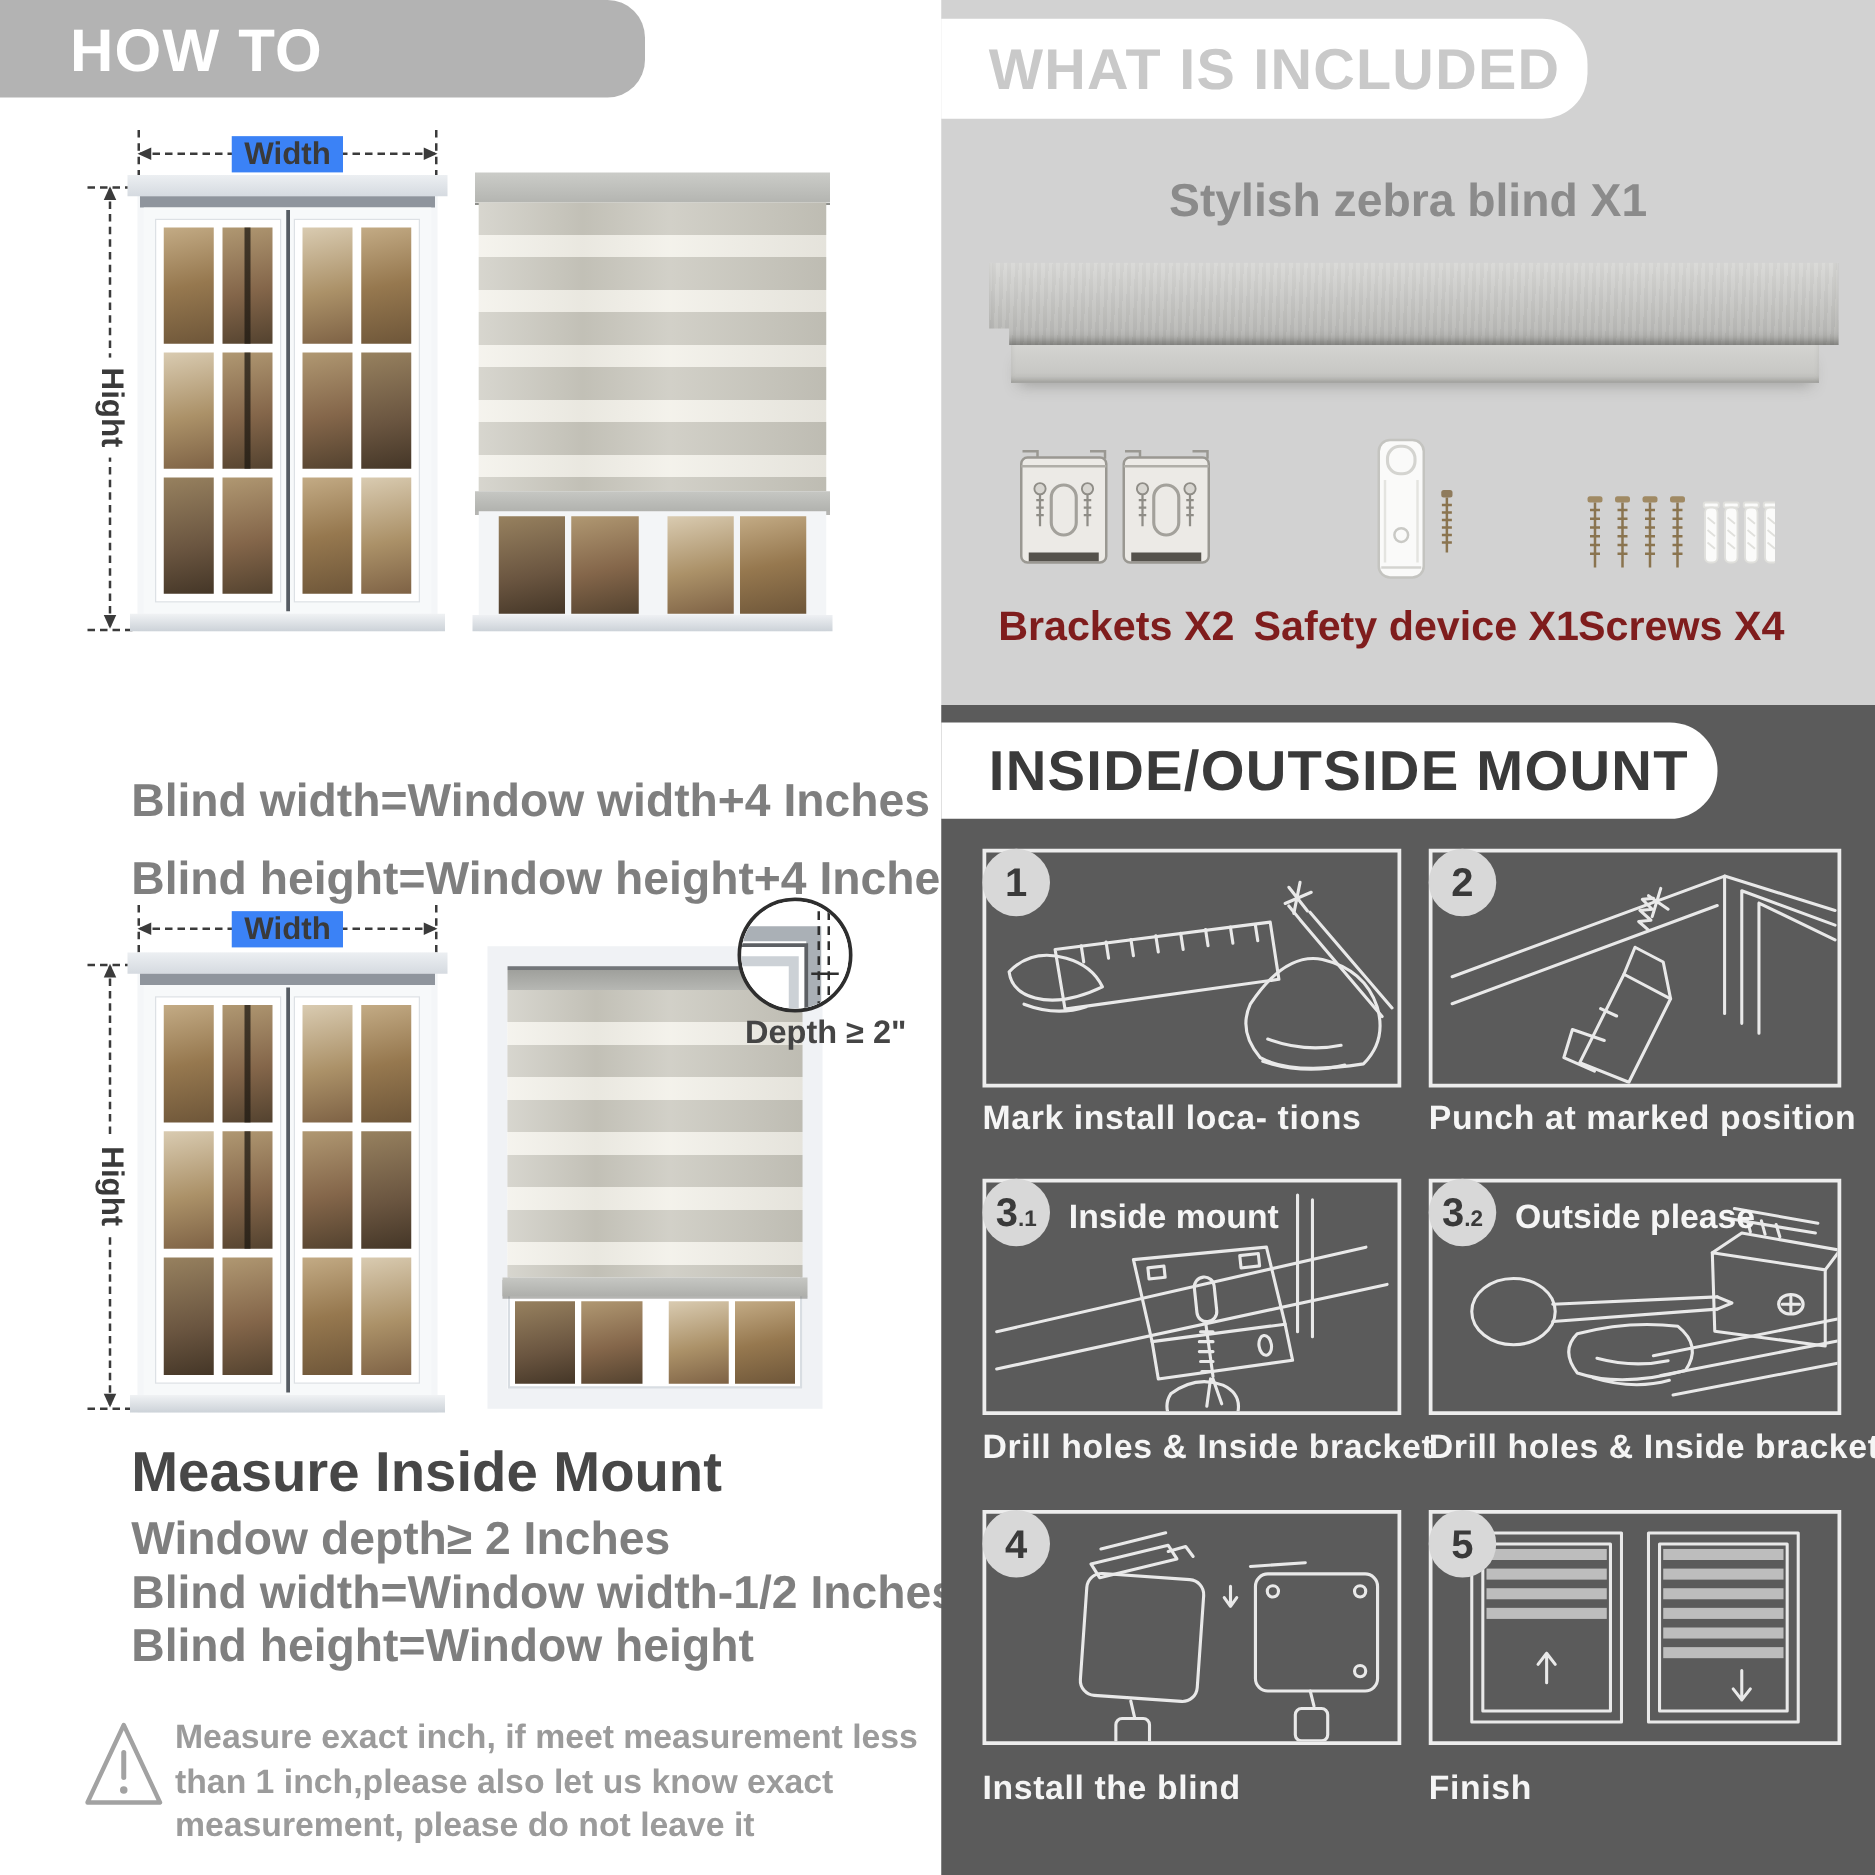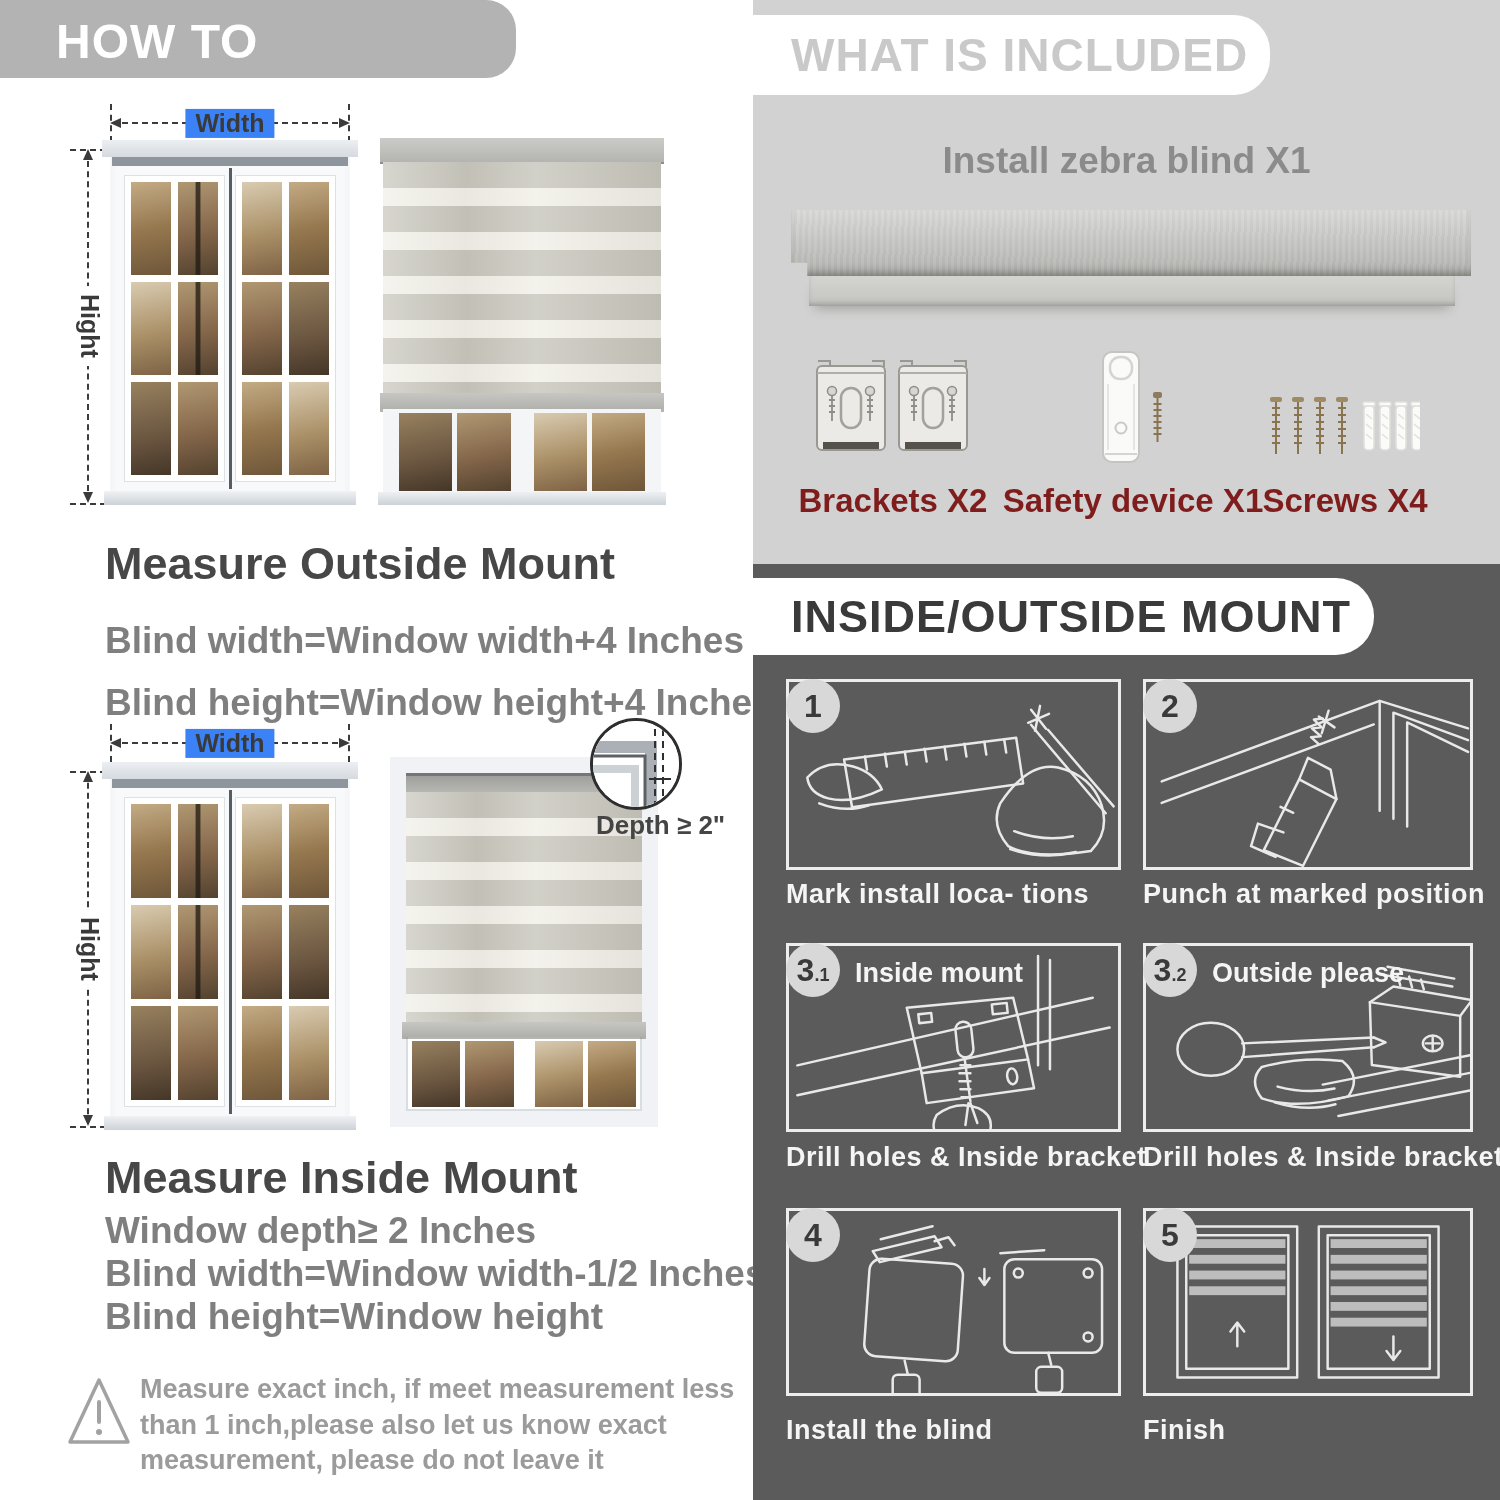--- a/index.html
+++ b/index.html
@@ -156,21 +156,20 @@
         <div class="g4"></div>
           <div class="g2"></div>
         <div></div>
         <div class="g3"></div>
           <div class="g1"></div>
       </div>
       <div class="b-sill"></div>
     </div>
   </div>
 
-  <div class="abs heading" style="left:105px;top:538px;">Measure Outside Mount</div>
   <div class="abs bodyline" style="left:105px;top:620px;">Blind width=Window width+4 Inches</div>
   <div class="abs bodyline" style="left:105px;top:682px;">Blind height=Window height+4 Inches</div>
 
   <div class="abs tick-v" style="left:110px;top:724px;"></div>
   <div class="abs tick-v" style="left:348px;top:724px;"></div>
   <div class="abs h-arrow" style="left:112px;top:742px;width:236px;">
     <span class="lbl">Width</span>
   </div>
 
   <div class="abs tick-h" style="left:70px;top:771px;"></div>
@@ -243,21 +242,21 @@
     </svg>
   </div>
   <div class="abs warn-text" style="left:140px;top:1372px;">
     <div>Measure exact inch, if meet measurement less</div>
     <div>than 1 inch,please also let us know exact</div>
     <div>measurement, please do not leave it</div>
   </div>
 
   <div class="abs right-top">
     <div class="banner-included">WHAT IS INCLUDED</div>
-    <div class="product-title">Install zebra blind X1</div>
+    <div class="product-title">Stylish zebra blind X1</div>
 
     <div class="rail-top"></div>
     <div class="rail-bottom"></div>
 
     <div class="abs" style="left:62px;top:360px;width:154px;height:96px;">
       <svg width="154" height="96" viewBox="0 0 154 96">
         <g>
           <path d="M3 1 h12 v6 M57 1 h12 v6" stroke="#9a9892" stroke-width="2" fill="none"></path>
           <rect x="2" y="6" width="68" height="84" rx="5" fill="#eceae6" stroke="#9a9892" stroke-width="2"></rect>
           <path d="M2 13 h68" stroke="#b0aea8" stroke-width="2"></path>

